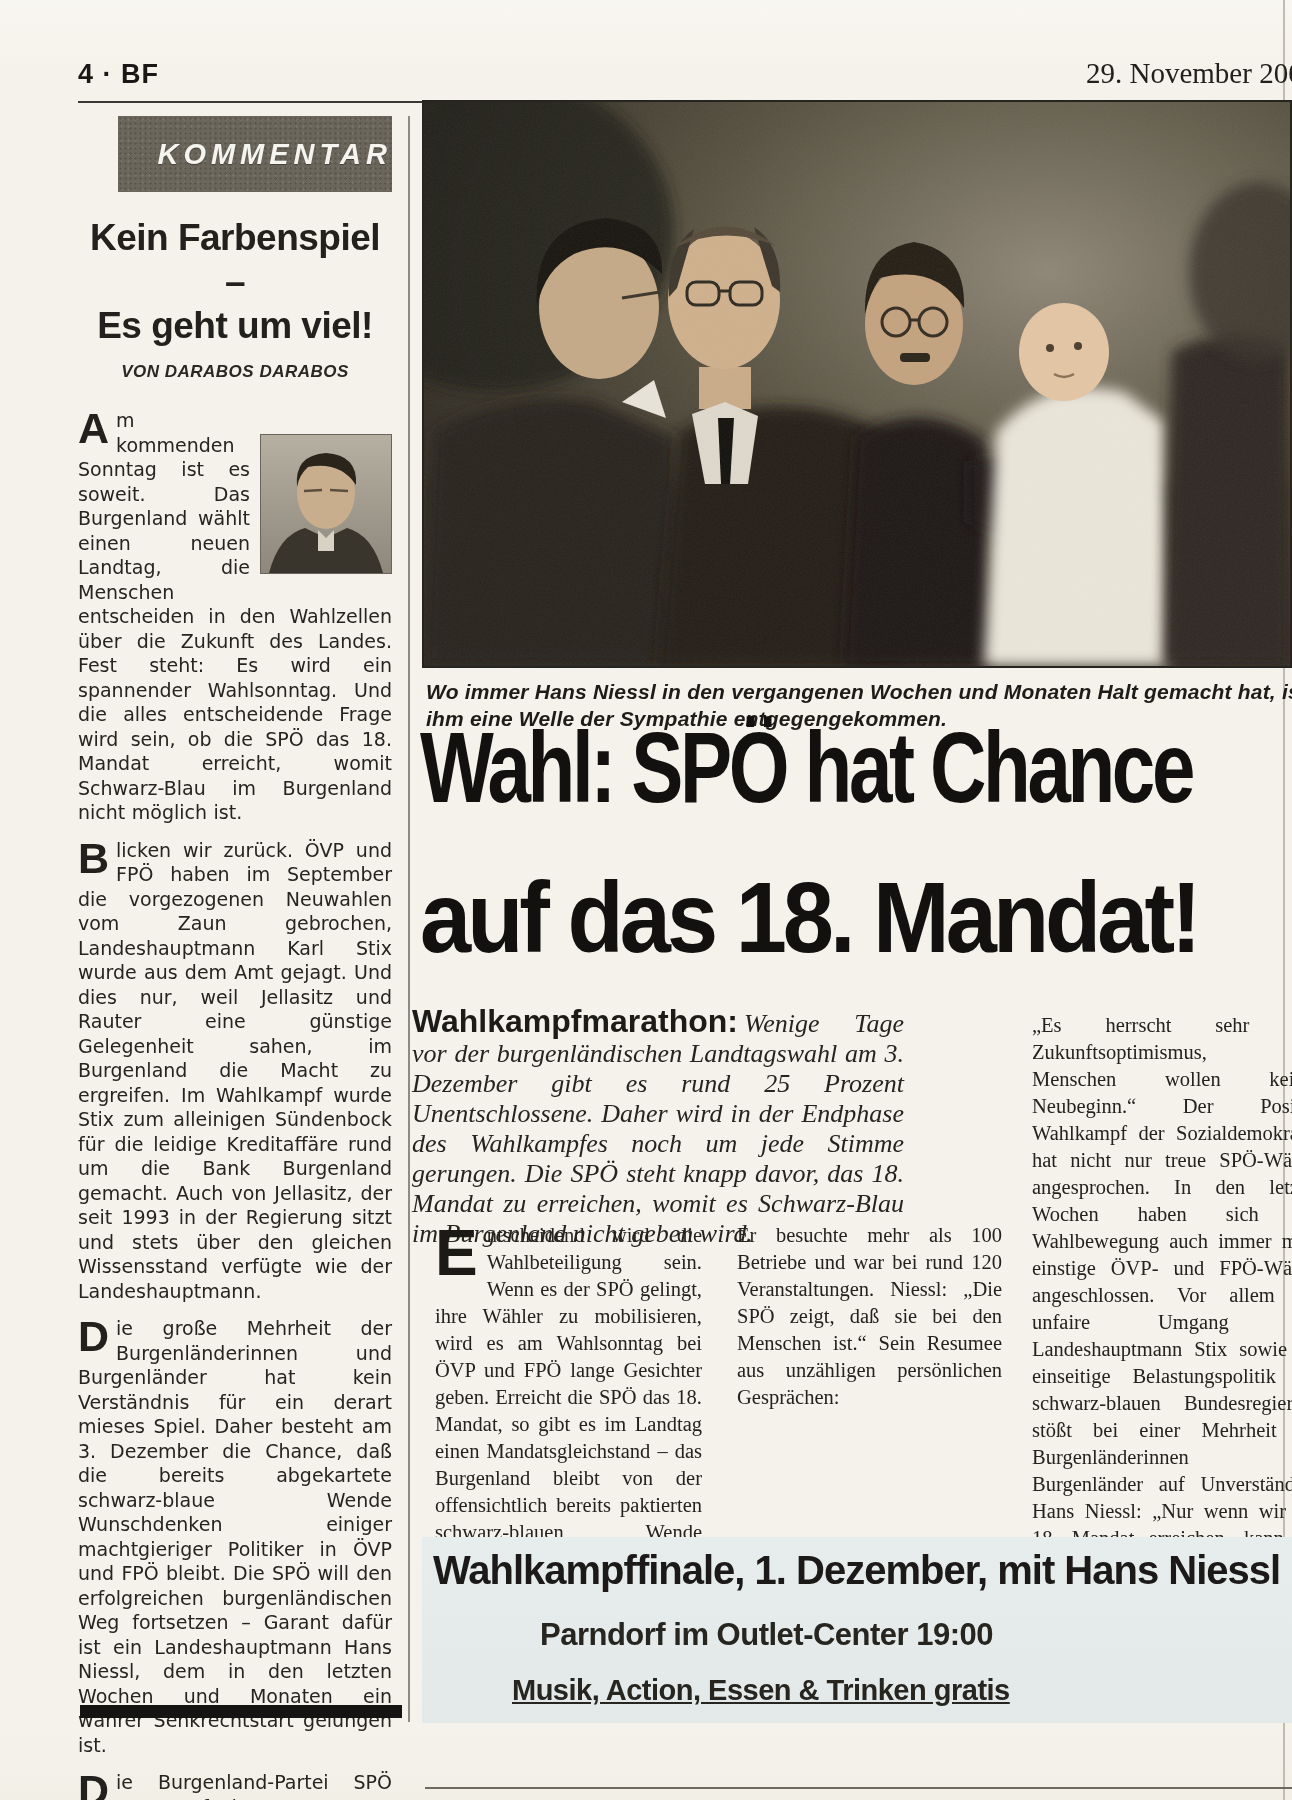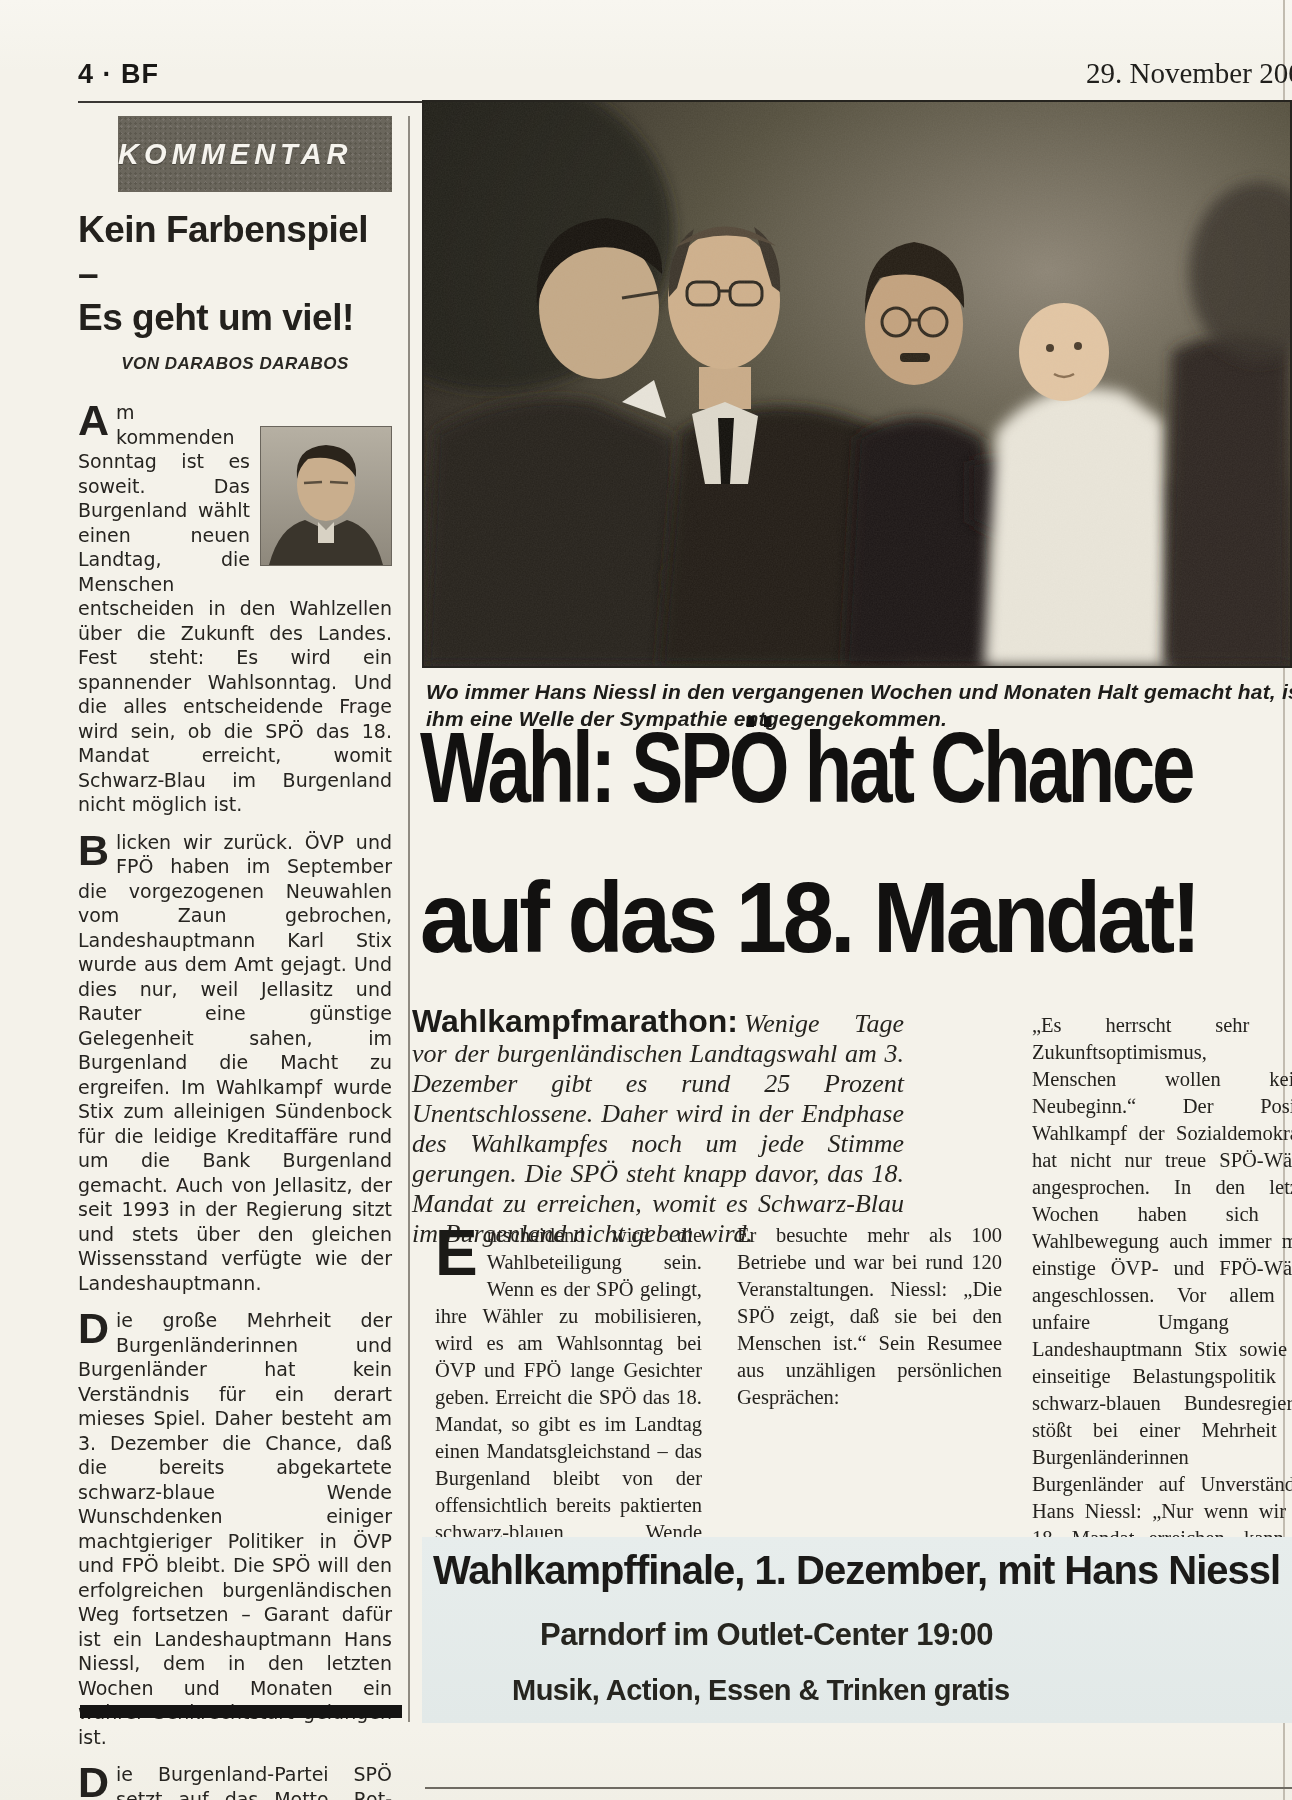--- a/index.html
+++ b/index.html
@@ -16,26 +16,26 @@
   .hdr-section{position:absolute; left:0; top:54px; width:1292px; text-align:center; font:bold 31px/34px "Liberation Sans",sans-serif; color:#171614;}
   .hdr-date{position:absolute; left:1086px; top:56px; width:240px; font:29px/34px "Liberation Serif",serif; color:#21201d; white-space:nowrap;}
   .hdr-rule{position:absolute; left:78px; top:101px; width:1214px; height:2px; background:#3a3834;}
 
   
   .left-col{position:absolute; left:78px; top:116px; width:314px;}
   .kommentar-bar{
     height:76px; background:#6a665c;
     background-image:radial-gradient(#5c584e 1px, transparent 1.4px), radial-gradient(#77726a 1px, transparent 1.4px);
     background-size:5px 5px, 7px 7px;
-    display:flex; align-items:center; justify-content:flex-start;margin-left:40px;
+    display:flex; align-items:center; justify-content:flex-end;margin-left:40px;
   }
   .kommentar-bar span{
     font:bold italic 29px/29px "Liberation Sans",sans-serif; color:#f6f4ee; letter-spacing:5px; text-shadow:0 1px 1px #44403a;
   }
-  .comm-headline{margin-top:16px; font:bold 37px/44px "Liberation Sans",sans-serif; letter-spacing:-0.5px; color:#23211d;}
+  .comm-headline{margin-top:24px; text-align:center; font:bold 37px/44px "Liberation Sans",sans-serif; letter-spacing:-0.5px; color:#23211d;}
   .comm-byline{margin-top:14px; text-align:center; font:bold italic 17px/20px "Liberation Sans",sans-serif; letter-spacing:0.5px; color:#2a2824;}
   .comm-body{margin-top:26px;}
   .comm-body p{
     margin:0 0 13px 0; text-align:justify; hyphens:auto; -webkit-hyphens:auto;
     font:19px/24.5px "DejaVu Sans",sans-serif; color:#262420; word-spacing:0.5px;
   }
   .dc{float:left; font:bold 43px/35px "Liberation Sans",sans-serif; padding:3px 7px 0 0; color:#23211e;}
   .portrait{
     float:right; width:132px; height:140px; margin:26px 0 6px 10px;
     border:1px solid #6a655c; background:#a39d91; box-sizing:border-box; overflow:hidden;
@@ -71,21 +71,21 @@
   .dc-main{float:left; font:bold 64px/54px "Liberation Sans",sans-serif; padding:4px 9px 0 0; color:#1b1a17;}
 
   
   .event-box{
     position:absolute; left:422px; top:1537px; width:884px; height:186px;
     background:linear-gradient(180deg,#e7edec 0%, #e2e9e8 100%);
   }
   .eb-line{position:absolute; white-space:nowrap; color:#1b1a18;}
   .eb-line1{left:11px; top:10px; font:bold 40px/46px "Liberation Sans",sans-serif; letter-spacing:-1px;}
   .eb-line2{left:118px; top:80px; font:bold 31px/36px "Liberation Sans",sans-serif; letter-spacing:-0.5px; color:#26251f;}
-  .eb-line3{left:90px; top:136px; font:bold 29px/34px "Liberation Sans",sans-serif; letter-spacing:-0.5px; color:#26251f;}
+  .eb-line3{left:90px; top:136px; font:bold 29px/34px "Liberation Sans",sans-serif; letter-spacing:-0.5px; color:#26251f;text-decoration:underline;}
 
   .bottom-rule{position:absolute; left:425px; top:1787px; width:867px; height:2px; background:#6e6a62;}
 </style>
 </head>
 <body>
 
 <div class="page">
   <div class="edge-line"></div>
 
   <div class="hdr-pageno">4 · BF</div>

